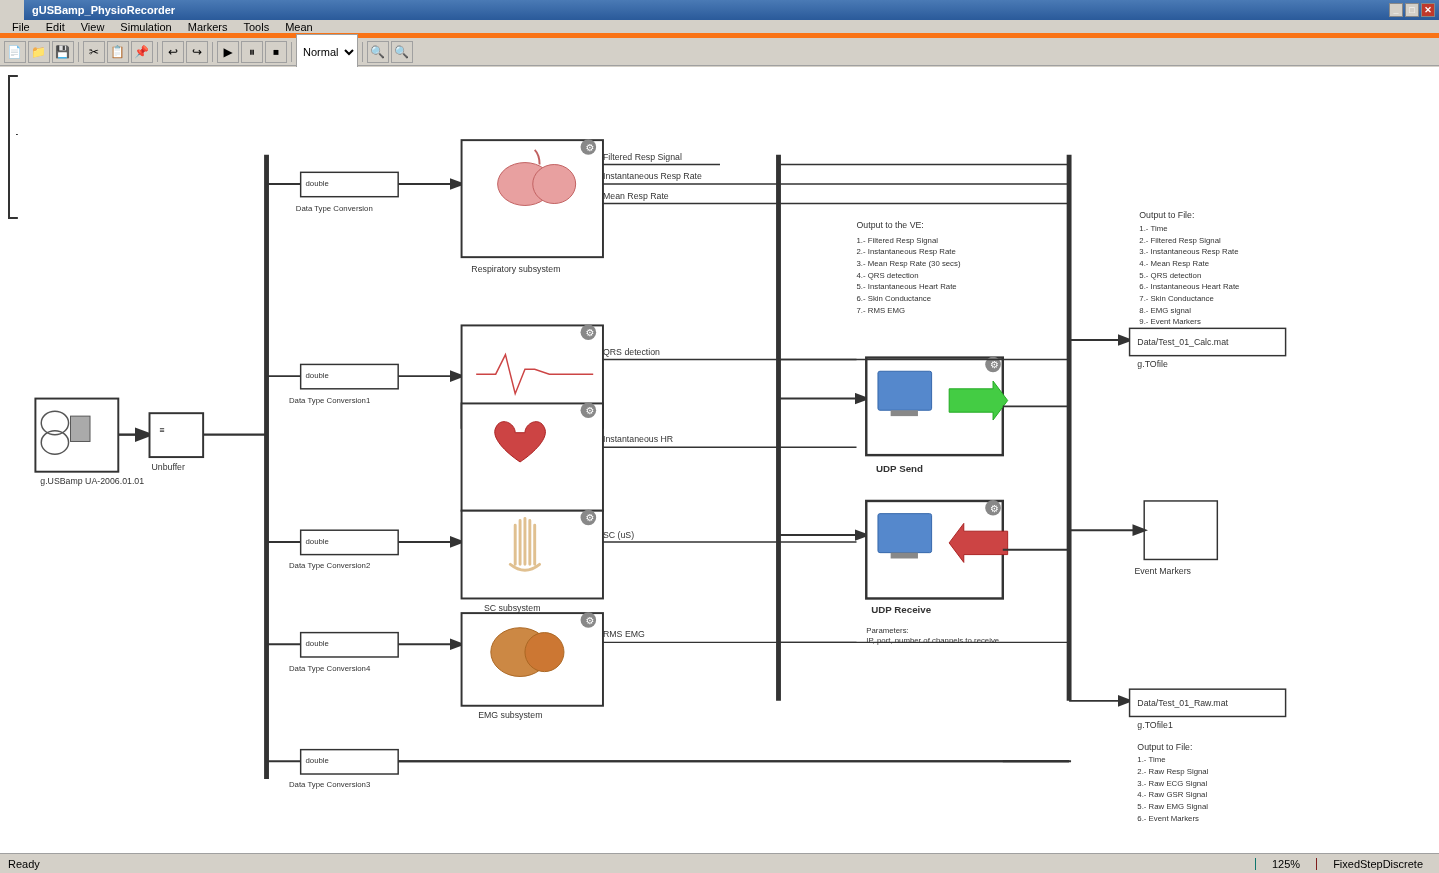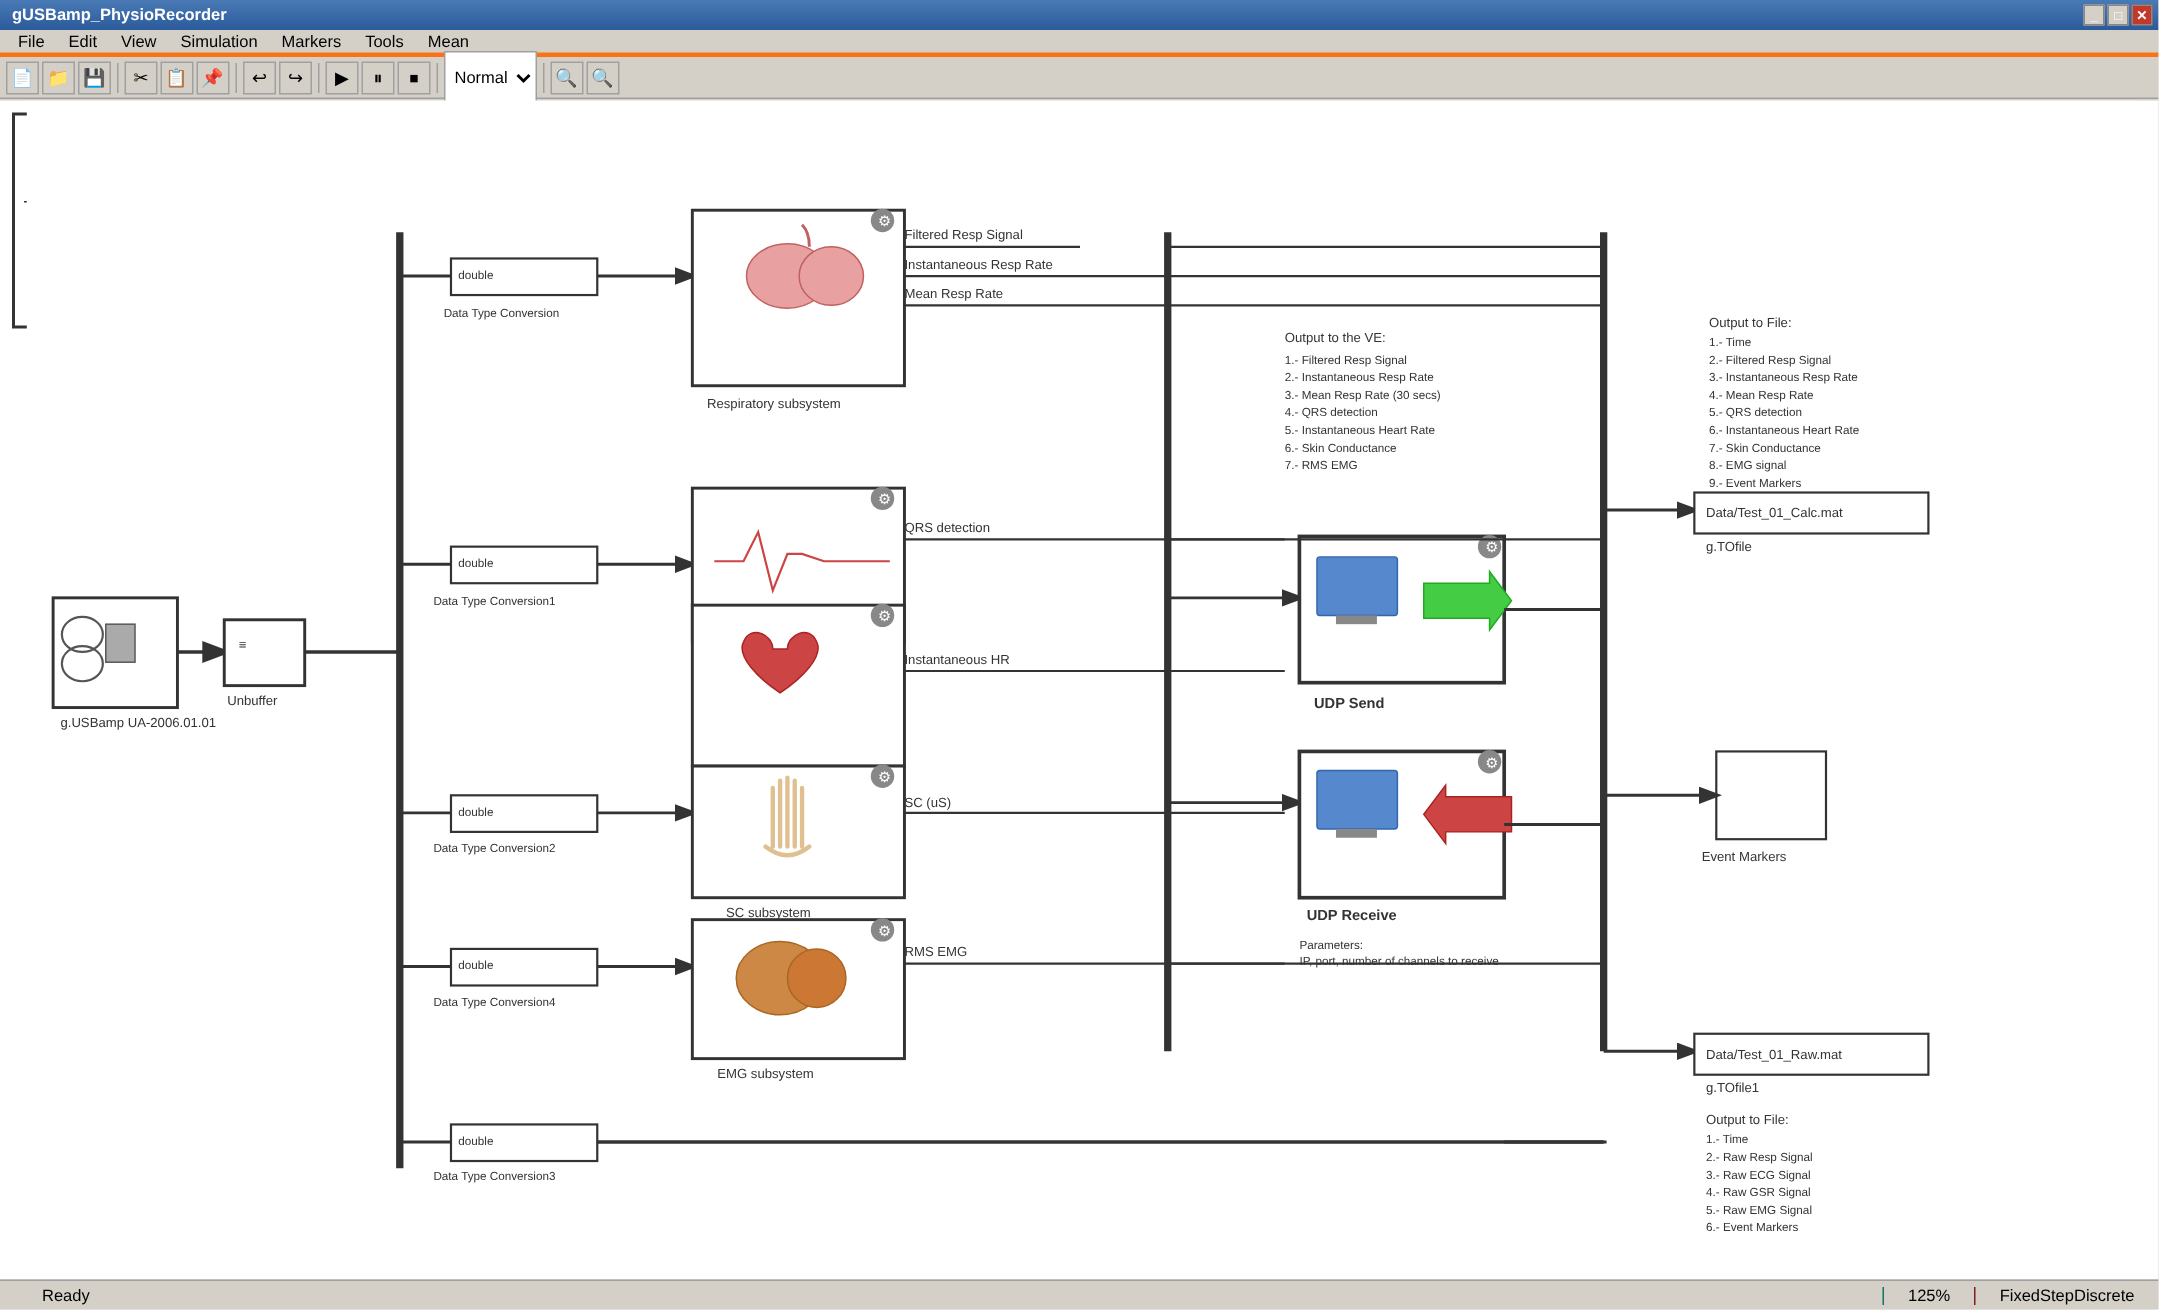--- a/index.html
+++ b/index.html
@@ -17,20 +17,21 @@
     .title-bar {
       background: linear-gradient(to bottom, #4a7ab5, #2a5a9a);
       color: white;
       height: 20px;
       display: flex;
       align-items: center;
       padding: 0 8px;
       font-size: 11px;
       font-weight: bold;
       position: relative;
+      margin-left: 24px;
     }
     .title-bar-buttons {
       position: absolute;
       right: 4px;
       display: flex;
       gap: 2px;
     }
     .title-btn {
       width: 14px;
       height: 14px;
@@ -42,23 +43,23 @@
       font-size: 9px;
       cursor: pointer;
     }
     .title-btn.close { background: #c0392b; }
 
     
     .menu-bar {
       background: #d4d0c8;
       height: 18px;
       display: flex;
-      align-items: flex-start;
+      align-items: center;
       padding: 0 4px;
-      border-bottom: 3px solid #f97316;
+      border-bottom: 5px solid #f97316;
       font-size: 11px;
     }
     .menu-item {
       padding: 2px 8px;
       cursor: pointer;
     }
 
     
     .toolbar {
       background: #d4d0c8;
@@ -106,21 +107,21 @@
       bottom: 0;
       left: 0;
       right: 0;
       height: 20px;
       background: #d4d0c8;
       border-top: 1px solid #a0a0a0;
       display: flex;
       align-items: center;
       font-size: 11px;
     }
-    .status-ready { padding: 0 8px; flex: 1; margin-left: 20px; }
+    .status-ready { padding: 0 8px; flex: 1; }
     .status-zoom { padding: 0 16px; border-left: 1px solid #0f766e; }
     .status-mode { padding: 0 16px; border-left: 1px solid #7f1d1d; }
 
     
     .diagram-svg {
       position: absolute;
       top: 0;
       left: 0;
       width: 100%;
       height: 100%;

